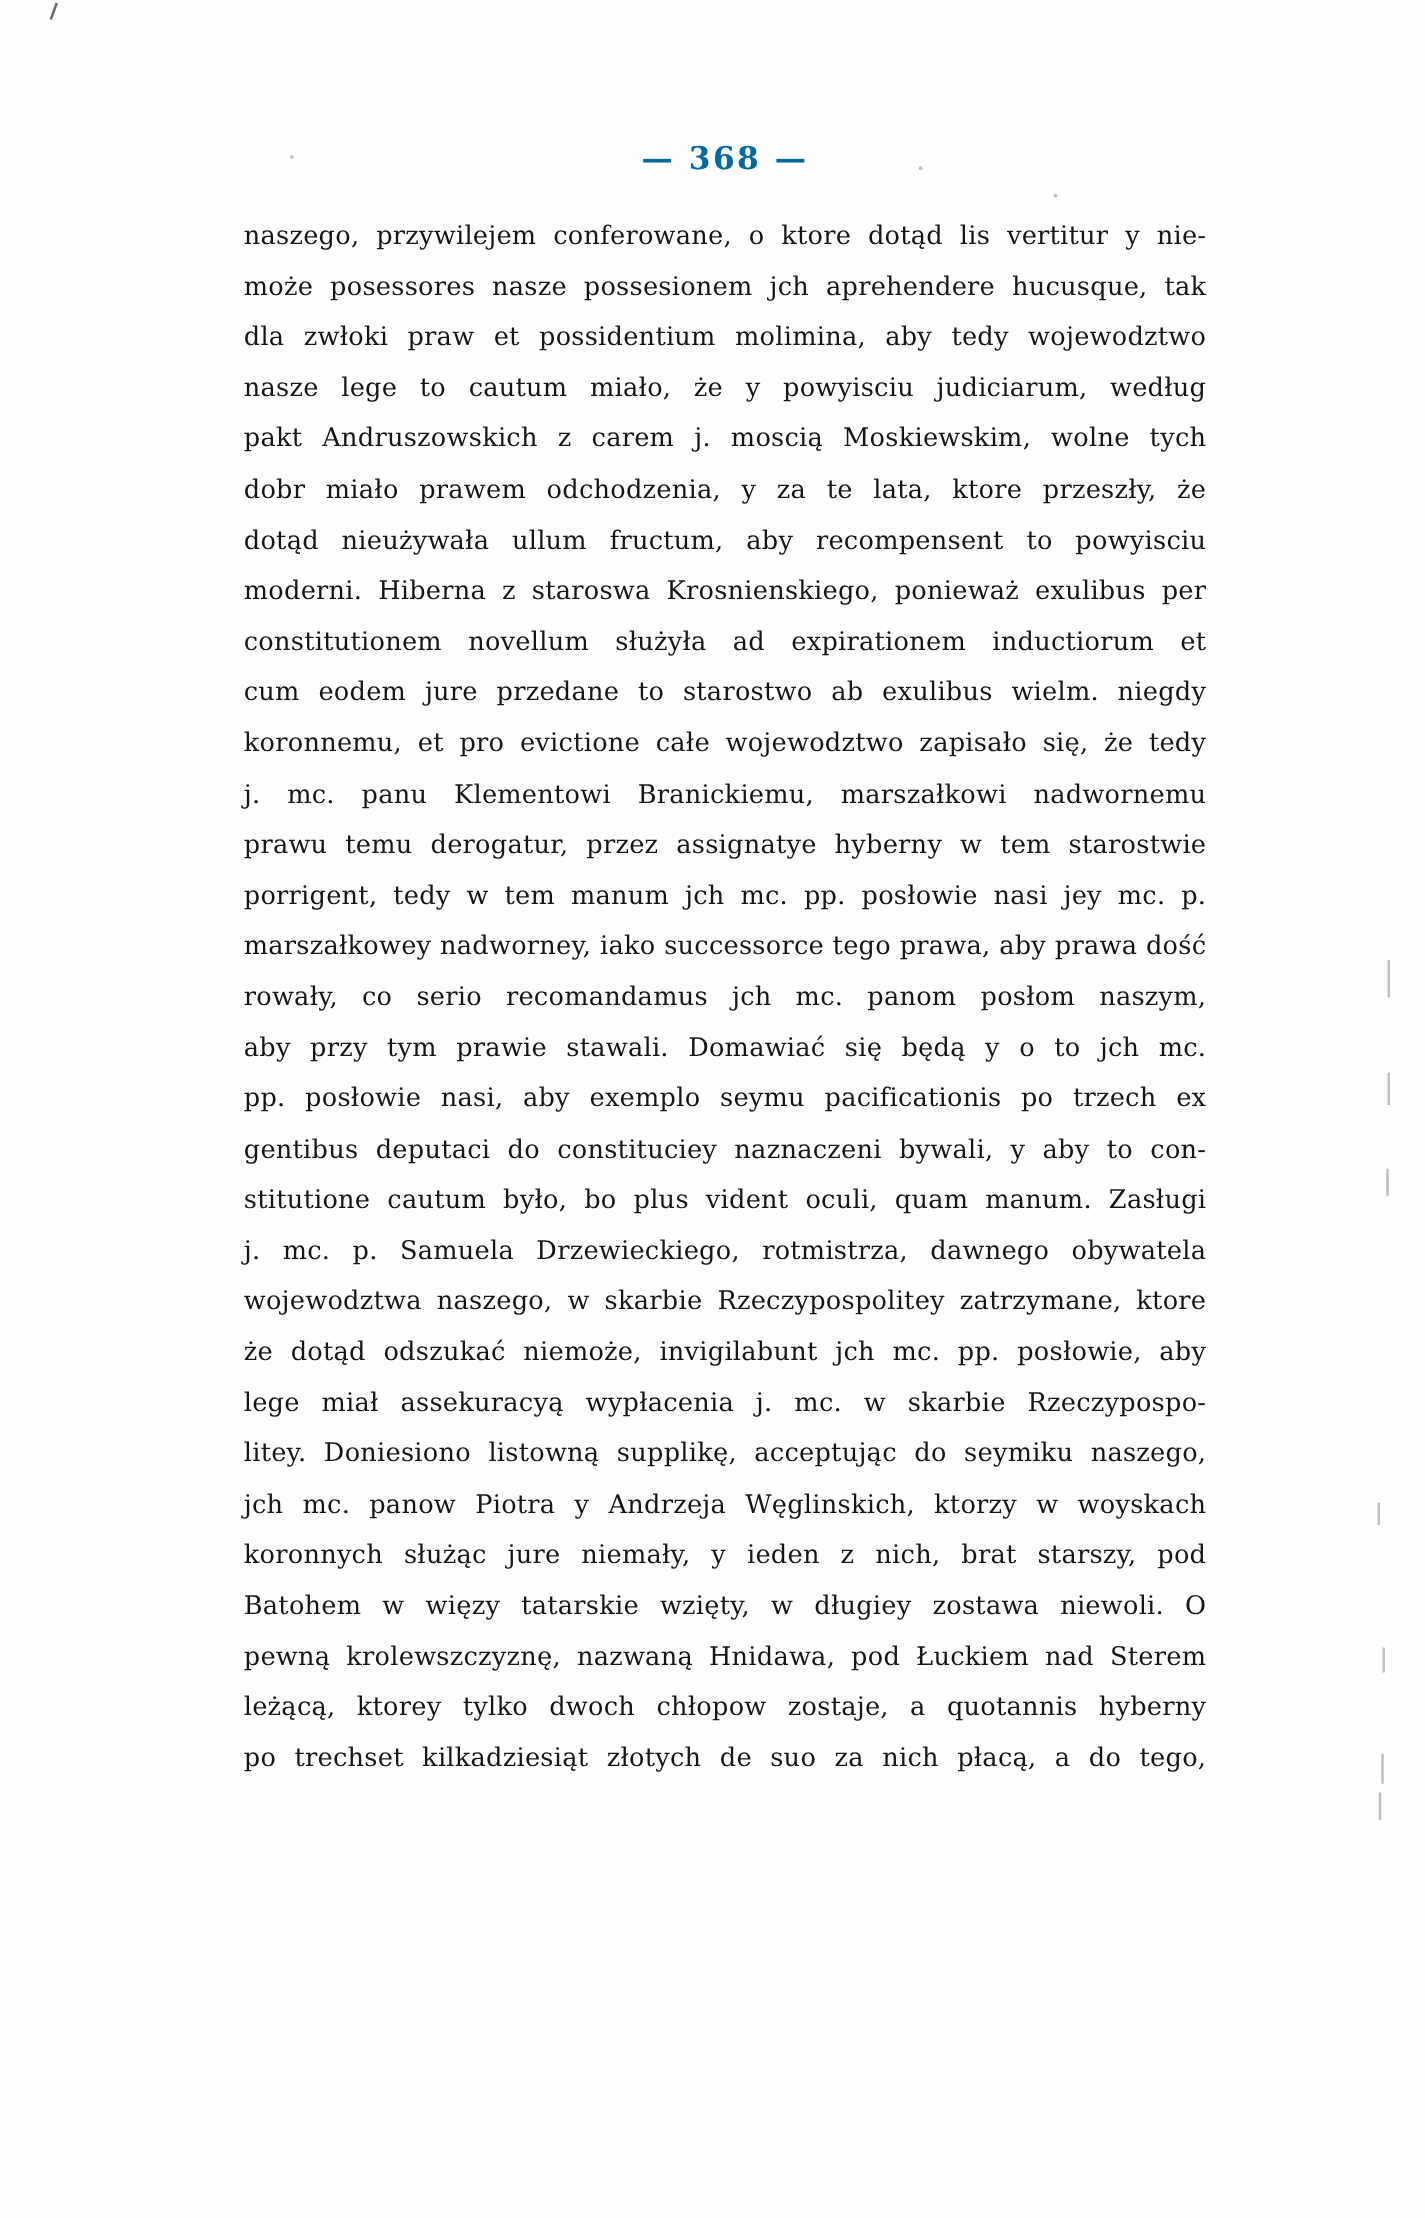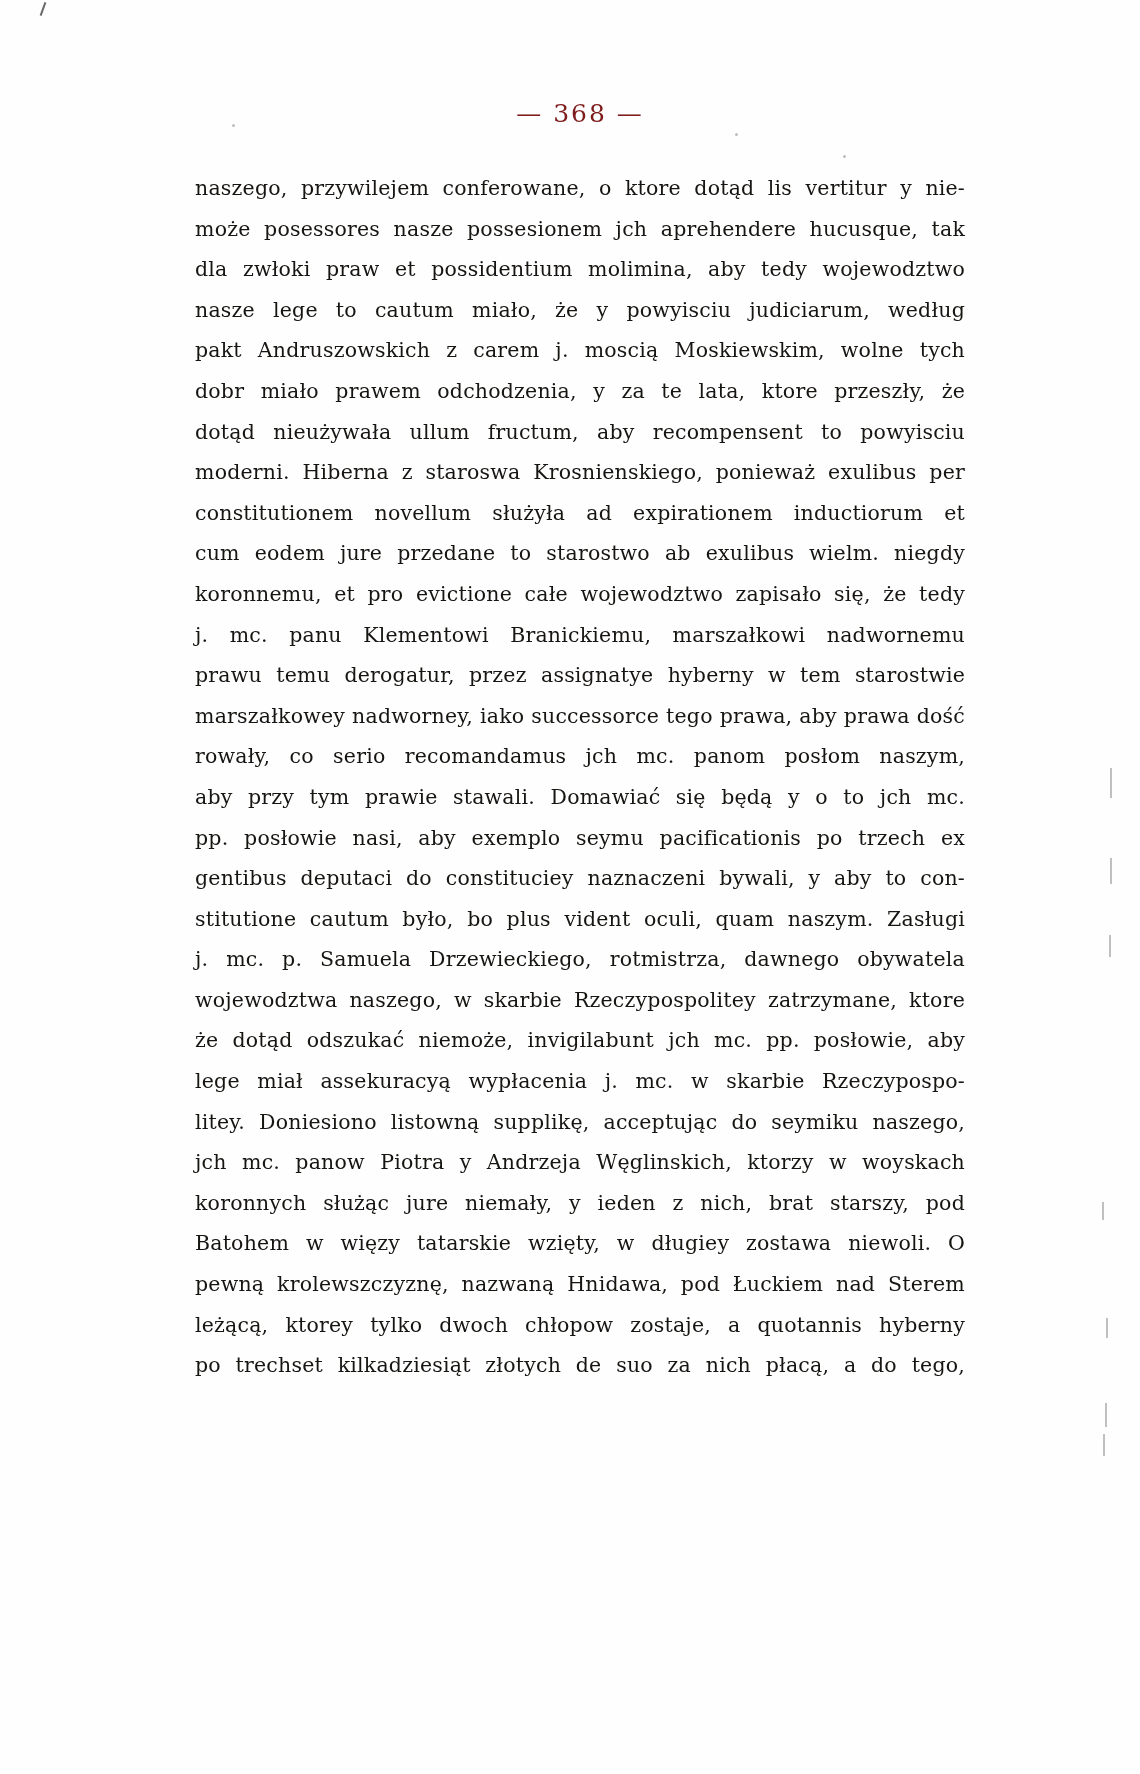--- a/index.html
+++ b/index.html
@@ -11,28 +11,28 @@
     position: relative;
     width: 1140px;
     height: 1774px;
     background: #fefefe;
     overflow: hidden;
     font-family: "DejaVu Serif", serif;
     color: #171512;
   }
   .page-number {
     position: absolute;
-    top: 99px;
+    top: 112px;
     left: 195px;
     width: 770px;
     text-align: center;
     font-size: 25px;
-    font-weight: 400;
+    font-weight: 700;
     letter-spacing: 2px;
-    color: #7f1d1d;
+    color: #0369a1;
   }
   .text-block {
     position: absolute;
     top: 168px;
     left: 195px;
     width: 770px;
   }
   .line {
     height: 40.6px;
     line-height: 40.6px;
@@ -71,26 +71,27 @@
       <div class="line">nasze lege to cautum miało, że y powyisciu judiciarum, według</div>
       <div class="line">pakt Andruszowskich z carem j. moscią Moskiewskim, wolne tych</div>
       <div class="line">dobr miało prawem odchodzenia, y za te lata, ktore przeszły, że</div>
       <div class="line">dotąd nieużywała ullum fructum, aby recompensent to powyisciu</div>
       <div class="line">moderni. Hiberna z staroswa Krosnienskiego, ponieważ exulibus per</div>
       <div class="line">constitutionem novellum służyła ad expirationem inductiorum et</div>
       <div class="line">cum eodem jure przedane to starostwo ab exulibus wielm. niegdy</div>
       <div class="line">koronnemu, et pro evictione całe wojewodztwo zapisało się, że tedy</div>
       <div class="line">j. mc. panu Klementowi Branickiemu, marszałkowi nadwornemu</div>
       <div class="line">prawu temu derogatur, przez assignatye hyberny w tem starostwie</div>
+      <div class="line">porrigent, tedy w tem manum jch mc. pp. posłowie nasi jey mc. p.</div>
       <div class="line">marszałkowey nadworney, iako successorce tego prawa, aby prawa dość</div>
       <div class="line">rowały, co serio recomandamus jch mc. panom posłom naszym,</div>
       <div class="line">aby przy tym prawie stawali. Domawiać się będą y o to jch mc.</div>
       <div class="line">pp. posłowie nasi, aby exemplo seymu pacificationis po trzech ex</div>
       <div class="line">gentibus deputaci do constituciey naznaczeni bywali, y aby to con-</div>
-      <div class="line">stitutione cautum było, bo plus vident oculi, quam naszym. Zasługi</div>
+      <div class="line">stitutione cautum było, bo plus vident oculi, quam manum. Zasługi</div>
       <div class="line">j. mc. p. Samuela Drzewieckiego, rotmistrza, dawnego obywatela</div>
       <div class="line">wojewodztwa naszego, w skarbie Rzeczypospolitey zatrzymane, ktore</div>
       <div class="line">że dotąd odszukać niemoże, invigilabunt jch mc. pp. posłowie, aby</div>
       <div class="line">lege miał assekuracyą wypłacenia j. mc. w skarbie Rzeczypospo-</div>
       <div class="line">litey. Doniesiono listowną supplikę, acceptując do seymiku naszego,</div>
       <div class="line">jch mc. panow Piotra y Andrzeja Węglinskich, ktorzy w woyskach</div>
       <div class="line">koronnych służąc jure niemały, y ieden z nich, brat starszy, pod</div>
       <div class="line">Batohem w więzy tatarskie wzięty, w długiey zostawa niewoli. O</div>
       <div class="line">pewną krolewszczyznę, nazwaną Hnidawa, pod Łuckiem nad Sterem</div>
       <div class="line">leżącą, ktorey tylko dwoch chłopow zostaje, a quotannis hyberny</div>

